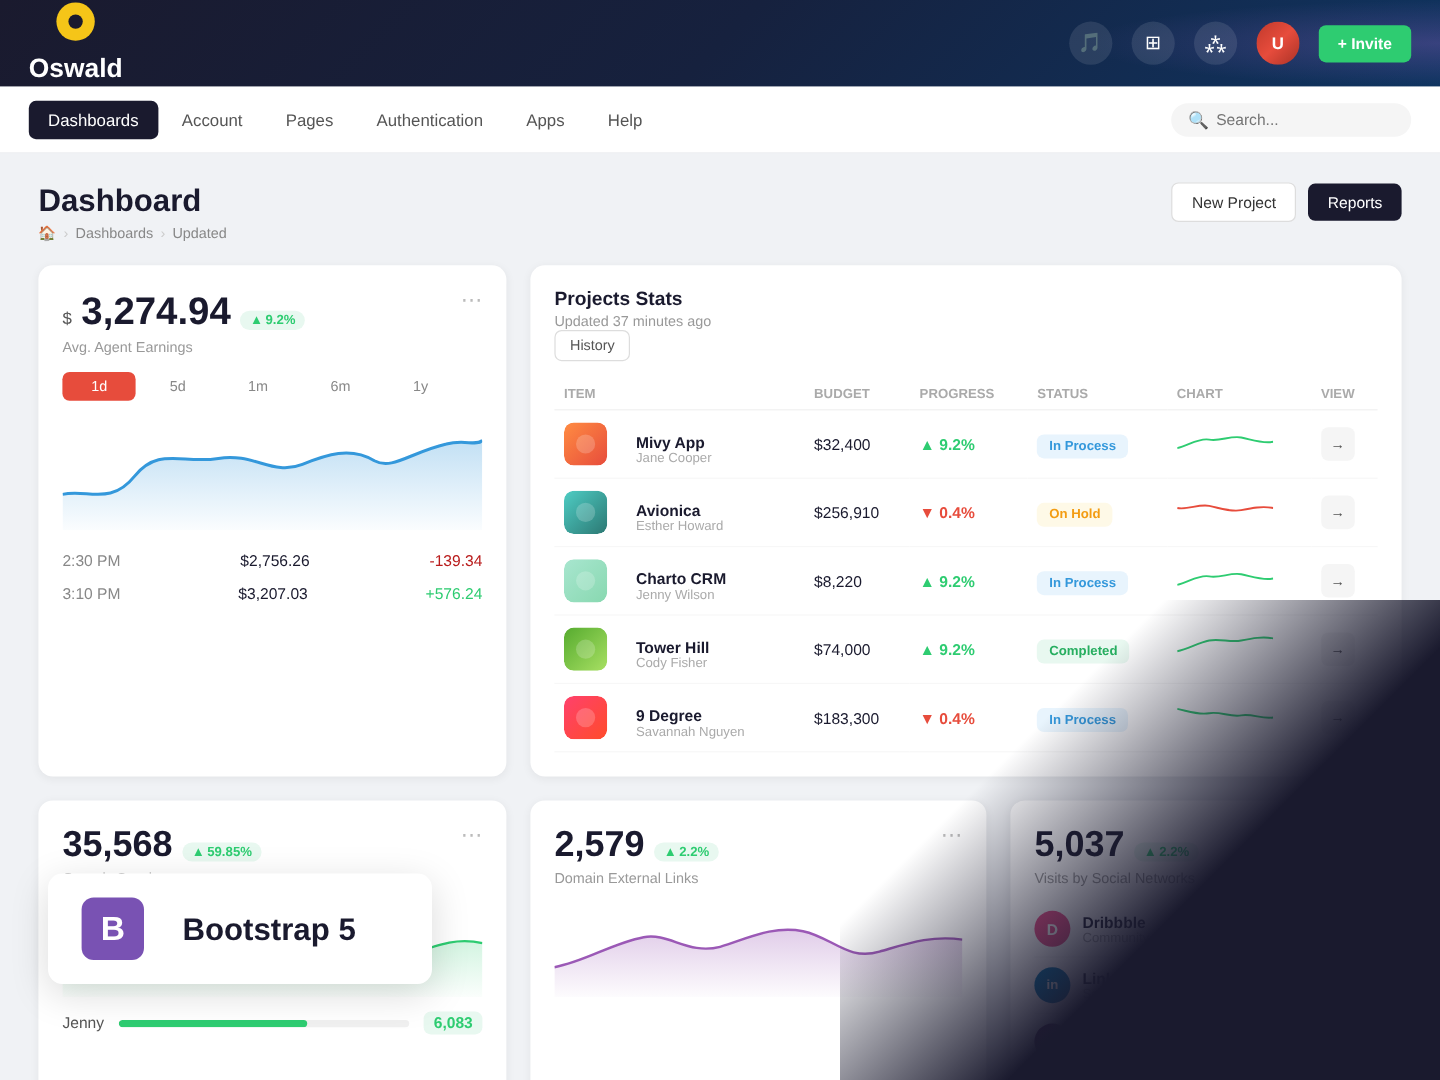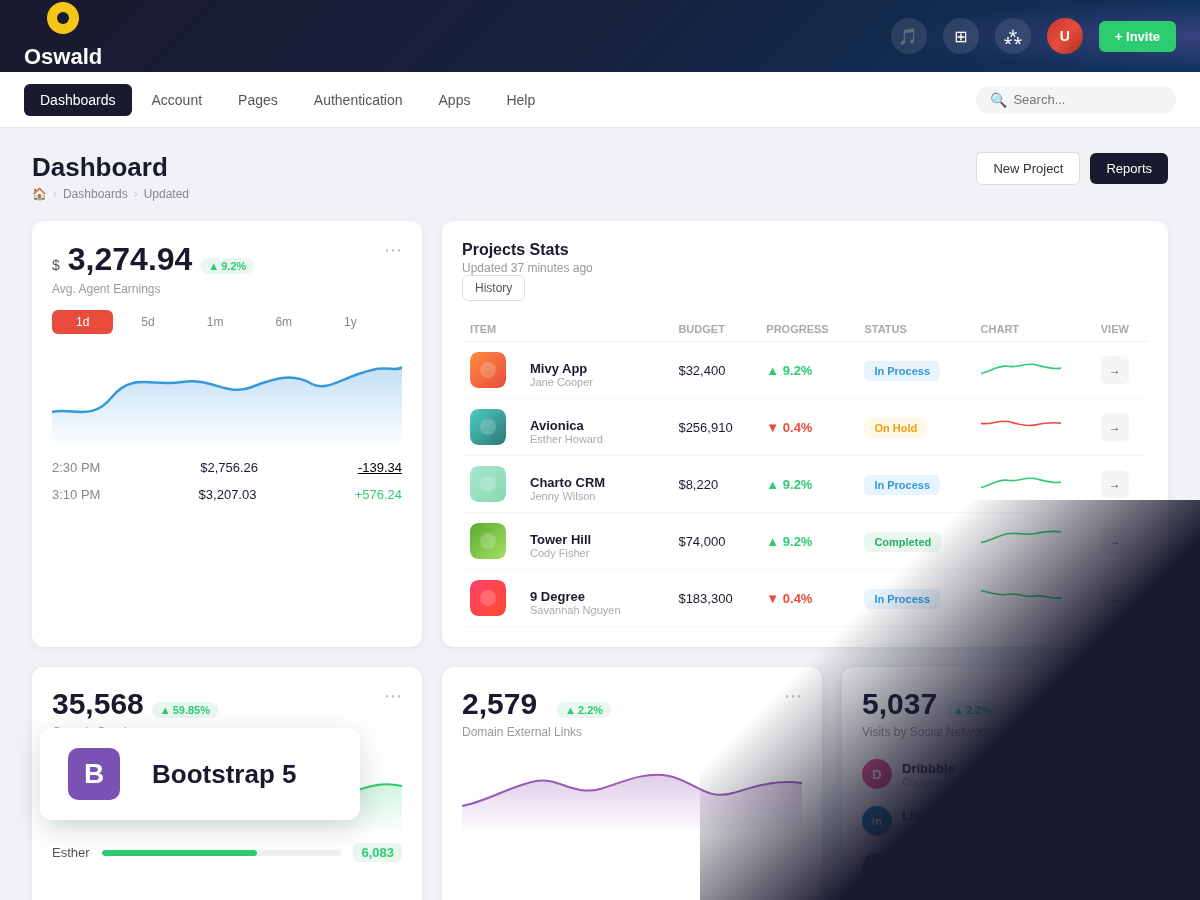--- a/index.html
+++ b/index.html
@@ -294,21 +294,21 @@
     .earnings-row {
       display: flex;
       justify-content: space-between;
       align-items: center;
       padding: 6px 0;
       font-size: 13px;
     }
     .earnings-row .time { color: #888; }
     .earnings-row .amount { color: #1a1a2e; font-weight: 500; }
     .earnings-row .change-pos { color: #2ecc71; font-weight: 500; }
-    .earnings-row .change-neg { color: #000000; font-weight: 500; text-decoration: underline; }
+    .earnings-row .change-neg { color: #b91c1c; font-weight: 500; }
 
     
     .projects-header {
       display: flex;
       justify-content: space-between;
       align-items: flex-start;
       margin-bottom: 16px;
       flex-direction: column;
     }
     .projects-title { font-size: 16px; font-weight: 600; color: #1a1a2e; }
@@ -771,32 +771,32 @@
             <linearGradient id="greenGrad" x1="0" y1="0" x2="0" y2="1">
               <stop offset="0%" stop-color="#2ecc71" stop-opacity="0.25"></stop>
               <stop offset="100%" stop-color="#2ecc71" stop-opacity="0.02"></stop>
             </linearGradient>
           </defs>
           <path d="M0,60 C30,55 50,40 80,35 C110,30 120,50 150,40 C175,32 185,20 210,25 C235,30 250,55 280,45 C305,36 320,30 340,35" fill="none" stroke="#2ecc71" stroke-width="2"></path>
           <path d="M0,60 C30,55 50,40 80,35 C110,30 120,50 150,40 C175,32 185,20 210,25 C235,30 250,55 280,45 C305,36 320,30 340,35 L340,80 L0,80 Z" fill="url(#greenGrad)"></path>
         </svg>
       </div>
       <div class="location-row">
-        <span class="location-name">Esther</span>
+        <span class="location-name">Jenny</span>
         <div class="location-bar-wrap">
           <div class="location-bar" style="width:65%"></div>
         </div>
         <span class="location-value">6,083</span>
       </div>
     </div>
 
     <div class="card">
       <div class="card-header-row">
         <div>
-          <div style="display:flex;align-items:baseline;gap:20px">
+          <div style="display:flex;align-items:baseline;gap:8px">
             <span class="stat-value-large">2,579</span>
             <span class="badge-green">▲ <span>2.2%</span></span>
           </div>
           <div class="card-subtitle">Domain External Links</div>
         </div>
         <span class="menu-dots">⋯</span>
       </div>
       <div style="margin-top:12px;height:80px;">
         <svg viewBox="0 0 320 80" width="100%" height="80" preserveAspectRatio="none">
           <defs>

